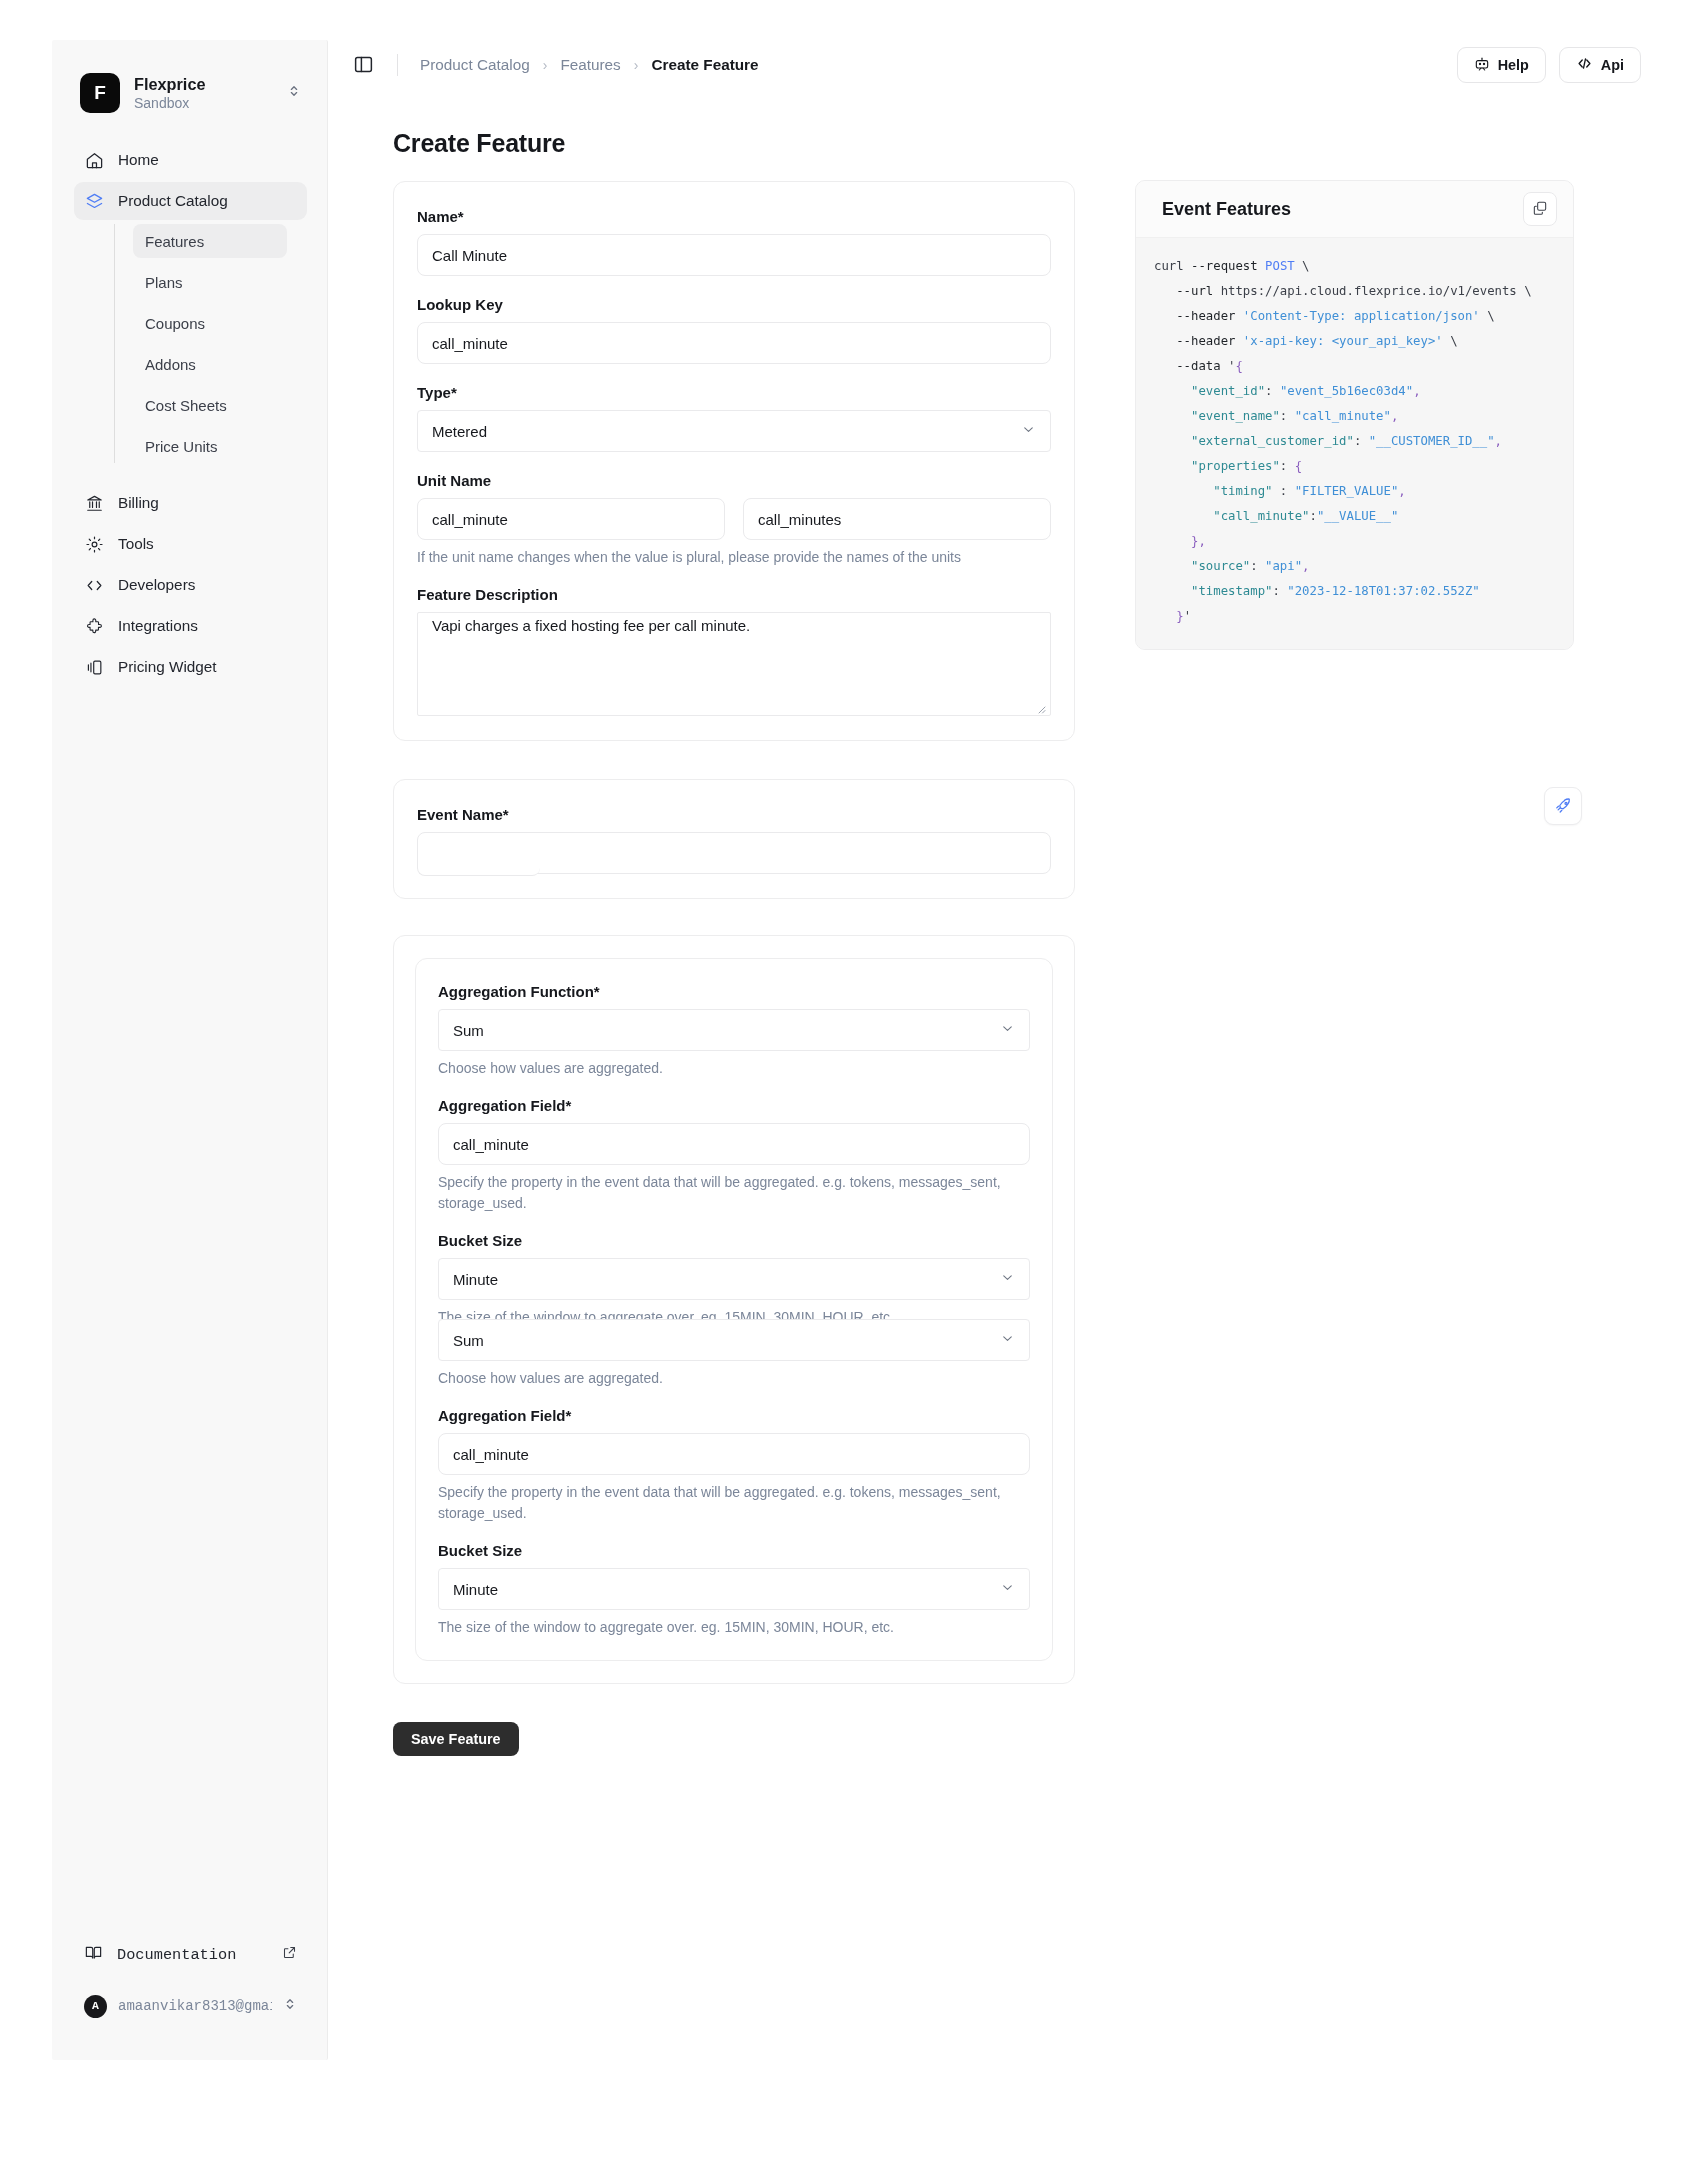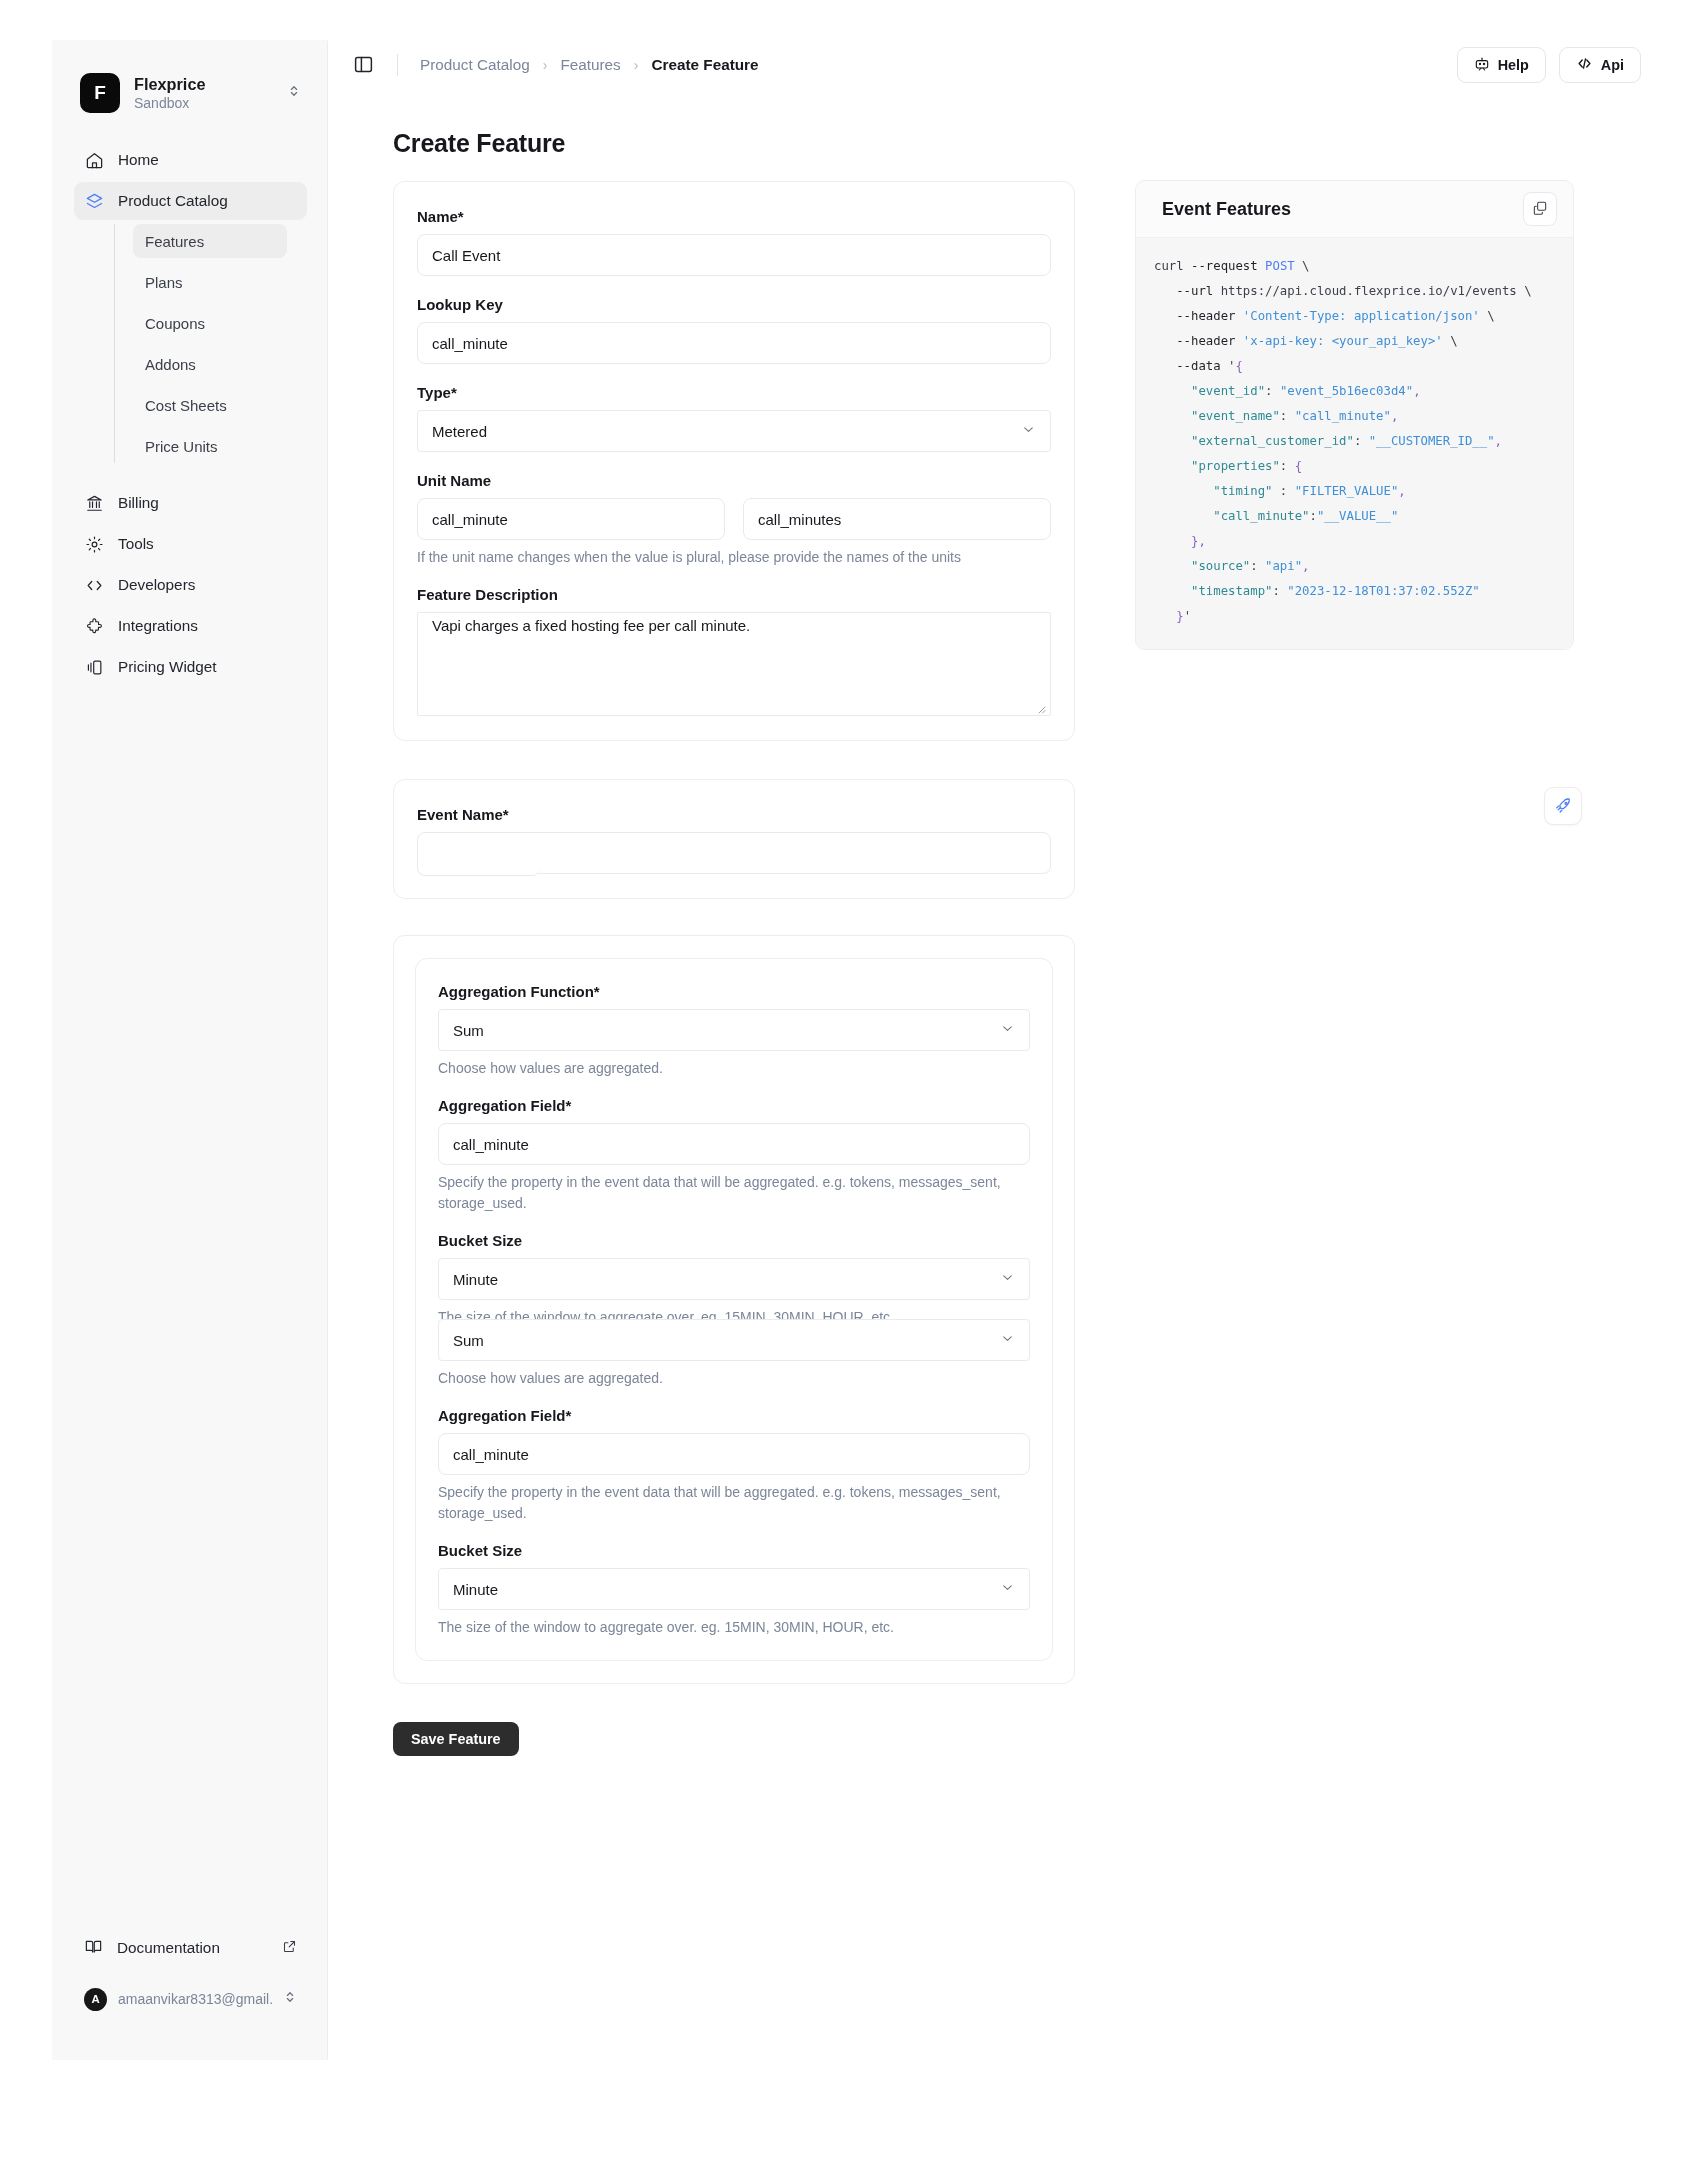--- a/index.html
+++ b/index.html
@@ -74,22 +74,23 @@
     font-size: 15px;
     color: #3b3f49;
     cursor: pointer;
     margin-bottom: 7px;
   }
   .subnav-item.active { background: #ededee; }
 
   .nav-gap { height: 14px; }
 
   .sidebar-bottom {
-    position: absolute; left: 0; right: 0; bottom: 15px;
+    position: absolute; left: 0; right: 0; bottom: 8px;
     padding: 0 20px 26px 22px;
+    font-family: Liberation Mono, monospace;
   }
   .doc-item {
     display: flex; align-items: center; gap: 14px;
     height: 38px; padding: 0 10px;
     border-radius: 9px; font-size: 15.3px; color: #23262e;
     cursor: pointer;
   }
   .doc-item .ext { margin-left: auto; color: #3b3f49; }
   .user-row {
     display: flex; align-items: center; gap: 11px;
@@ -463,21 +464,21 @@
   </header>
 
   <main class="content">
     <h1 class="page-title">Create Feature</h1>
 
     <div class="form-col">
 
       
       <section class="card card-pad">
         <label class="field-label">Name*</label>
-        <div class="input">Call Event</div>
+        <div class="input">Call Minute</div>
 
         <label class="field-label mt20">Lookup Key</label>
         <div class="input">call_minute</div>
 
         <label class="field-label mt20">Type*</label>
         <div class="select">
           <span>Metered</span>
           <span class="chev">
             <svg width="15" height="15" viewBox="0 0 24 24" fill="none" stroke="currentColor" stroke-width="1.8" stroke-linecap="round" stroke-linejoin="round">
                 <path d="M6 9.5 12 15l6-5.5"></path>

